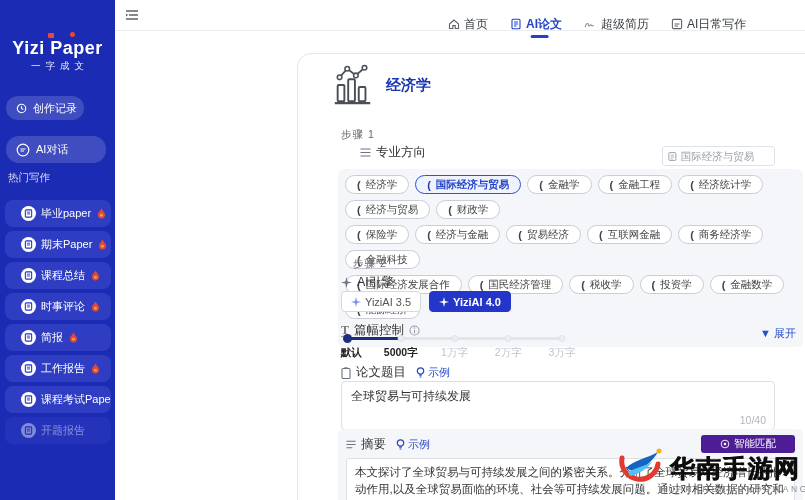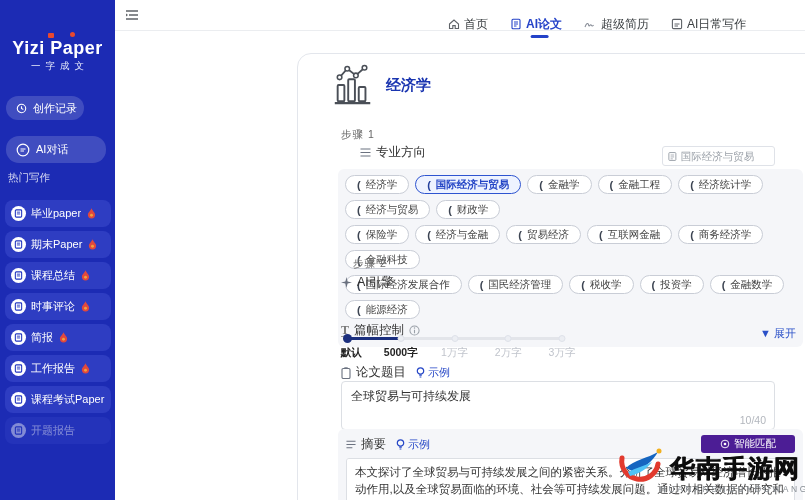--- a/index.html
+++ b/index.html
@@ -25,21 +25,21 @@
     background:rgba(255,255,255,.16); border-radius:13px; padding:0 10px;
     font-size:11px; color:#fff; cursor:pointer; white-space:nowrap;
   }
   .side-pill svg { flex:0 0 auto; }
   .pill-history { top:96px; width:78px; }
   .pill-chat { top:136px; width:100px; height:27px; }
   .side-section { position:absolute; top:171px; left:8px; font-size:10.5px; color:rgba(255,255,255,.8); }
   .side-list { position:absolute; top:200px; left:5px; width:106px; }
   .side-item {
     position:relative; height:27px; margin-bottom:4px; display:flex; align-items:center; gap:5px;
-    background:#2e3dc2; border-radius:8px; padding:0 6px; font-size:11px; color:#fff;
+    background:#2e3dc2; border-radius:8px; padding:0 16px; font-size:11px; color:#fff;
     cursor:pointer; white-space:nowrap; overflow:hidden;
   }
   .side-item .badge {
     width:15px; height:15px; border-radius:50%; background:#fff; color:#2236c0;
     display:flex; align-items:center; justify-content:center; flex:0 0 auto;
   }
   .side-item .fire { display:none; margin-left:1px; }
   .side-item.hot .fire { display:inline-flex; }
   .side-item.disabled { opacity:.45; }
   
@@ -440,20 +440,34 @@
   </div>
 
   <div class="step-label step-2">步骤 2</div>
 
   <div class="field-label engine-label">
     <svg width="11" height="11" viewBox="0 0 12 12">
       <path d="M6 0 L7.2 4.8 L12 6 L7.2 7.2 L6 12 L4.8 7.2 L0 6 L4.8 4.8 Z" fill="#6b7280"></path>
     </svg>
     <span>AI引擎</span>
   </div>
+  <div class="engine-row">
+    <button class="engine-btn">
+      <svg width="10" height="10" viewBox="0 0 12 12">
+        <path d="M6 0 L7.2 4.8 L12 6 L7.2 7.2 L6 12 L4.8 7.2 L0 6 L4.8 4.8 Z" fill="#7b8df0"></path>
+      </svg>
+      <span>YiziAI 3.5</span>
+    </button>
+    <button class="engine-btn selected">
+      <svg width="10" height="10" viewBox="0 0 12 12">
+        <path d="M6 0 L7.2 4.8 L12 6 L7.2 7.2 L6 12 L4.8 7.2 L0 6 L4.8 4.8 Z" fill="#ffffff"></path>
+      </svg>
+      <span>YiziAI 4.0</span>
+    </button>
+  </div>
 
   <div class="field-label length-label">
     <span class="t-icon">T</span>
     <span>篇幅控制</span>
     <svg width="11" height="11" viewBox="0 0 12 12">
       <circle cx="6" cy="6" r="5" fill="none" stroke="#9aa0a8" stroke-width="1.1"></circle>
       <path d="M6 5.2 V9" stroke="#9aa0a8" stroke-width="1.2"></path>
       <circle cx="6" cy="3.3" r="0.8" fill="#9aa0a8"></circle>
     </svg>
   </div>

